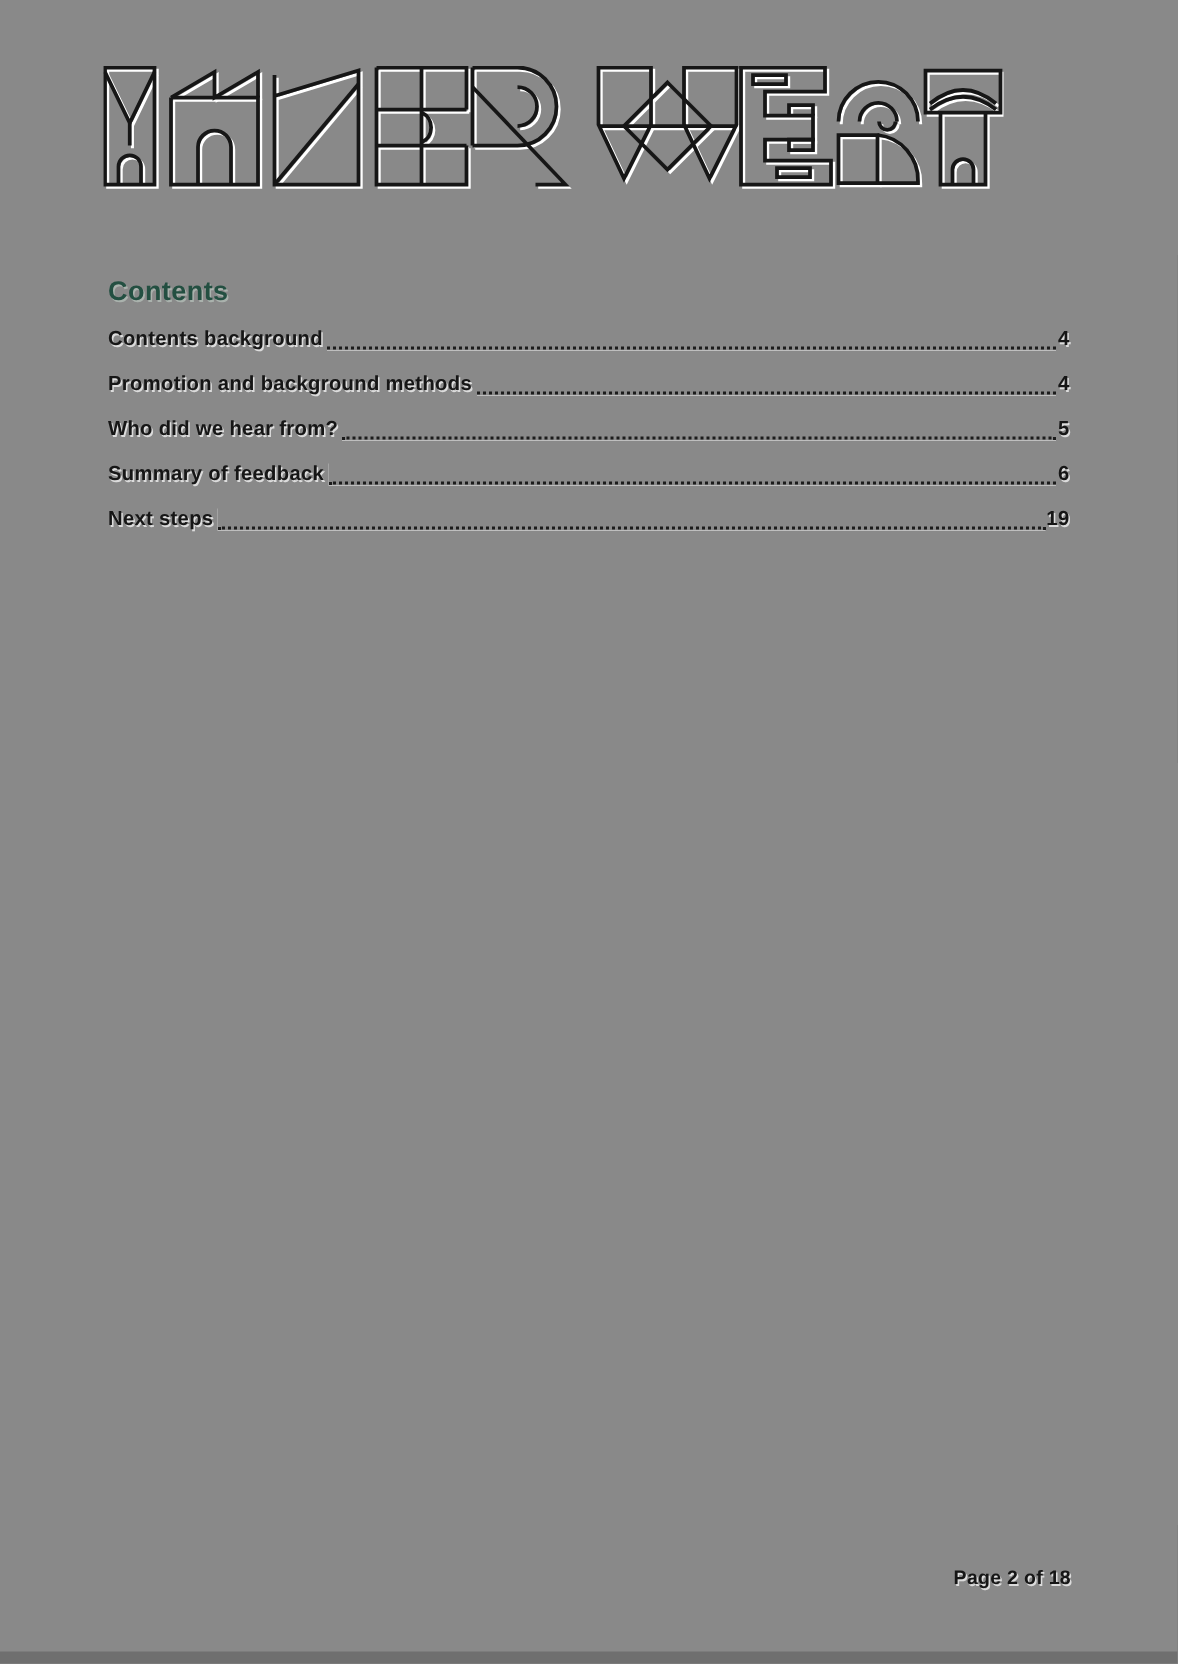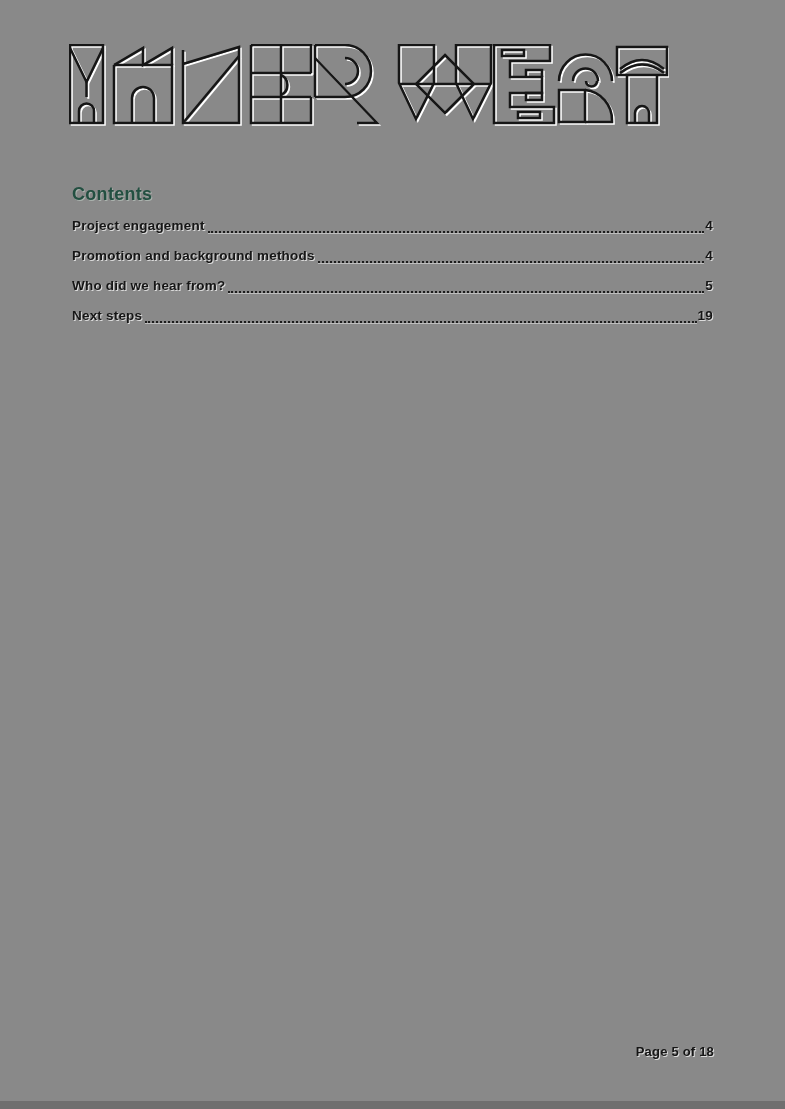--- a/index.html
+++ b/index.html
@@ -112,41 +112,46 @@
     <use href="#lw" x="1.8" y="1.8" fill="none" stroke="#ffffff" stroke-width="2"></use>
     <use href="#lw" fill="none" stroke="#161616" stroke-width="2.5"></use>
   </svg>
 
   <h1 class="contents-heading">Contents</h1>
 
   <div class="toc">
 
 
     <div class="toc-row">
-      <span class="toc-label">Project engagement</span>
+      <span class="toc-label">Contents background</span>
       <span class="leader"></span>
       <span class="toc-page">4</span>
     </div>
 
     <div class="toc-row">
       <span class="toc-label">Promotion and background methods</span>
       <span class="leader"></span>
       <span class="toc-page">4</span>
     </div>
 
     <div class="toc-row">
       <span class="toc-label">Who did we hear from?</span>
       <span class="leader"></span>
       <span class="toc-page">5</span>
     </div>
 
+    <div class="toc-row">
+      <span class="toc-label">Summary of feedback</span>
+      <span class="leader"></span>
+      <span class="toc-page">6</span>
+    </div>
 
     <div class="toc-row">
       <span class="toc-label">Next steps</span>
       <span class="leader"></span>
       <span class="toc-page">19</span>
     </div>
 
   </div>
 
-  <div class="footer">Page 5 of 18</div>
+  <div class="footer">Page 2 of 18</div>
 
 </div>
 
 </body></html>

